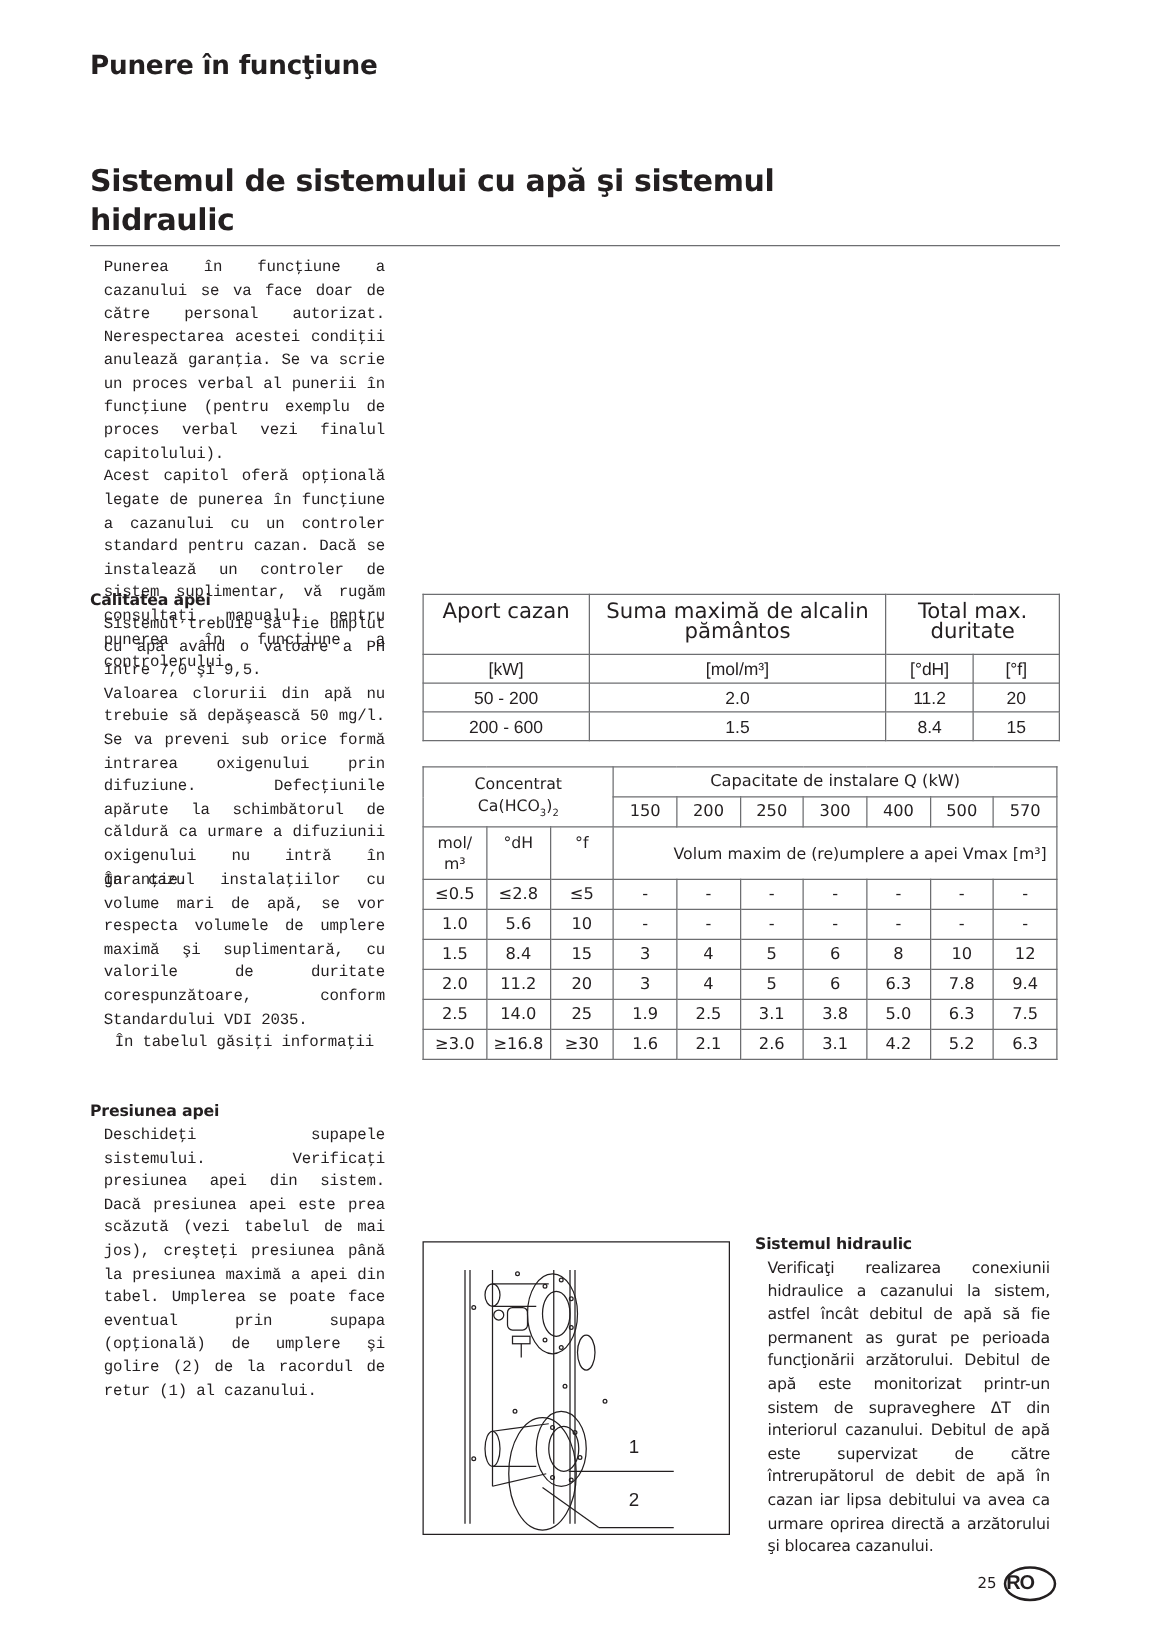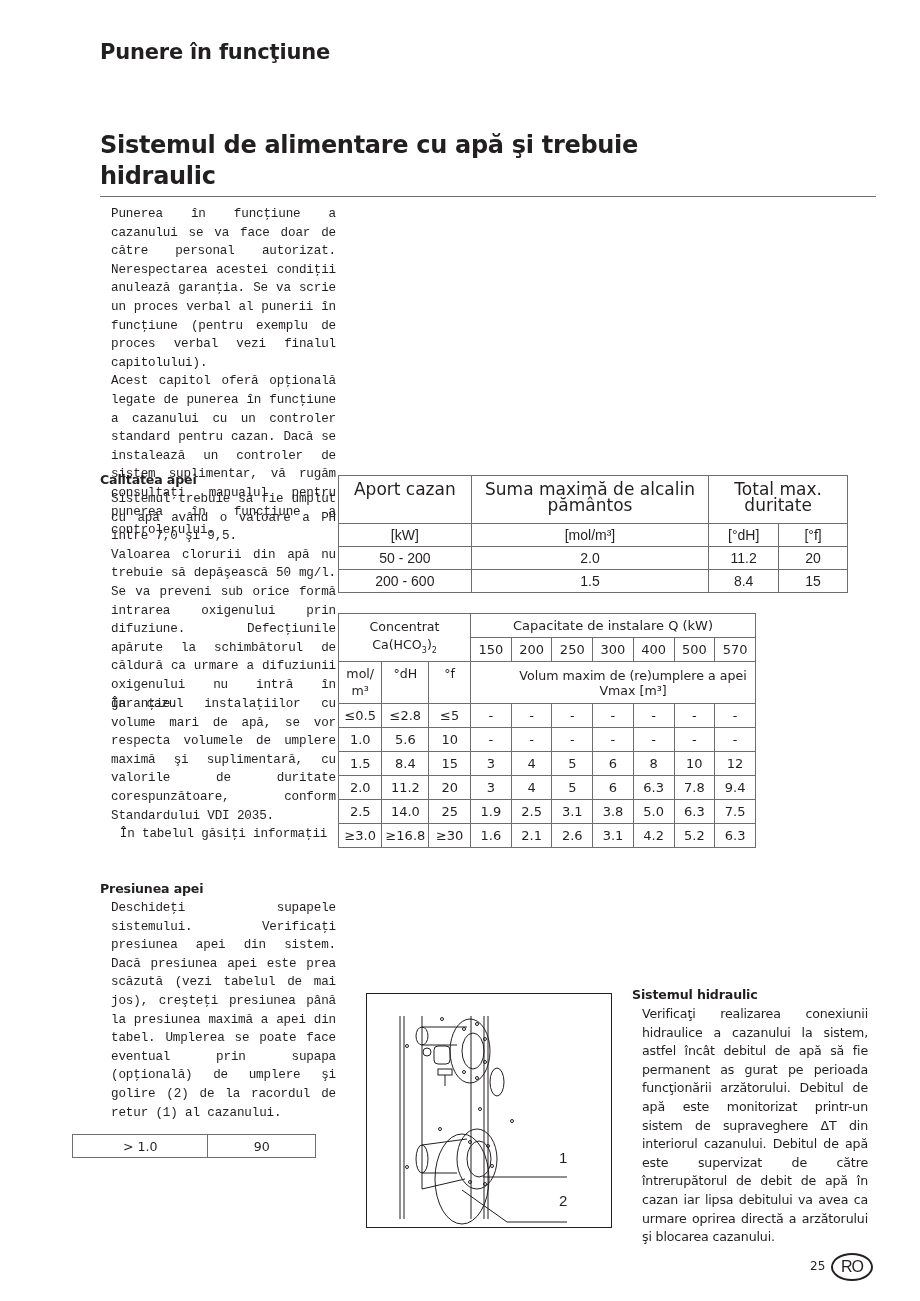--- a/index.html
+++ b/index.html
@@ -1,53 +1,53 @@
 <!DOCTYPE html>
 <html><head>
 <meta charset="utf-8">
 <style>
   html, body { margin: 0; padding: 0; background: #ffffff; }
   body { width: 920px; height: 1301px; position: relative; overflow: hidden;
          font-family: "DejaVu Sans", "Liberation Sans", sans-serif; color: #231f20; }
-  .abs { position: absolute; margin-left: 28px; }
+  .abs { position: absolute; }
   .section-title { left: 72px; top: 40px; font-size: 21px; font-weight: bold; letter-spacing: -0.2px; }
   .main-title { left: 72px; top: 130px; font-size: 24px; font-weight: bold; line-height: 31px; letter-spacing: -0.3px; width: 560px; }
   .rule { left: 72px; top: 196px; width: 776px; height: 0; border-top: 1.5px solid #6d6e71; }
   .para { font-size: 12.6px; line-height: 18.6px; text-align: justify; letter-spacing: -0.15px; }
   .para p { margin: 0; }
   .col-left { left: 83px; width: 225px; font-family: Liberation Mono, monospace; }
   .subhead { font-size: 12.6px; font-weight: bold; letter-spacing: -0.15px; }
   table { border-collapse: collapse; position: absolute; }
   td { border: 1px solid #6d6e71; text-align: center; vertical-align: middle; padding: 0; color: #231f20; }
   .t1 { left: 338px; top: 475px; width: 510px; font-size: 13px; }
   .t1 td { height: 22px; }
   .t1 .hdr td { font-size: 17px; height: 42px; vertical-align: top; padding-top: 5px; line-height: 16px; margin-top: 28px; }
   .t1 .arial { font-family: "Liberation Sans", sans-serif; font-size: 14px; }
-  .t2 { left: 338px; top: 613px; width: 418px; font-size: 13px; }
+  .t2 { left: 338px; top: 613px; width: 508px; font-size: 13px; }
   .t2 td { height: 23px; }
   .t2 .conc { vertical-align: top; line-height: 18px; padding-top: 4px; height: 43px; font-size: 12.6px; }
   .t2 .unit { vertical-align: top; line-height: 17px; padding-top: 3px; height: 38px; font-size: 12.6px; }
   .t2 .vlabel { font-size: 12.6px; padding-left: 40px; }
   .t3 { left: 72px; top: 1134px; width: 244px; font-size: 12.6px; }
   .t3 td { line-height: 17px; }
   .t3 .hdr td { height: 52px; vertical-align: top; padding-top: 3px; }
   .t3 .row td { height: 22px; }
   .figure { left: 338px; top: 993px; width: 244px; height: 233px; border: 1px solid #231f20; }
   .fig-label { font-family: "Liberation Sans", sans-serif; font-size: 15px; }
   .page-num { left: 782px; top: 1259px; font-size: 12px; }
   .lang-badge { left: 803px; top: 1253px; width: 38px; height: 24px; border: 2.5px solid #231f20; border-radius: 50%;
-                font-family: "Liberation Sans", sans-serif; font-weight: normal; font-size: 16px; text-align: center; line-height: 24px; letter-spacing: -1px; }
+                font-family: "Liberation Sans", sans-serif; font-weight: bold; font-size: 16px; line-height: 24px; letter-spacing: -1px; }
   sub { font-size: 8px; }
 </style>
 </head>
 <body>
 
 <div class="abs section-title">Punere în funcţiune</div>
 <div class="abs main-title">
-  <div>Sistemul de alimentare cu apă şi trebuie</div>
+  <div>Sistemul de sistemului cu apă şi sistemul</div>
   <div>hidraulic</div>
 </div>
 <div class="abs rule"></div>
 
 <div class="abs para col-left" style="top:205px;">
   <p>Punerea în funcţiune a cazanului se va face doar de către personal autorizat. Nerespectarea acestei condiţii anulează garanţia. Se va scrie un proces verbal al punerii în funcţiune (pentru exemplu de proces verbal vezi finalul capitolului).</p>
   <p>Acest capitol oferă opţională legate de punerea în funcţiune a cazanului cu un controler standard pentru cazan. Dacă se instalează un controler de sistem suplimentar, vă rugăm consultaţi manualul pentru punerea în funcţiune a controlerului.</p>
 </div>
 
 <div class="abs subhead" style="left:72px; top:472px;">Calitatea apei</div>
@@ -212,24 +212,20 @@
   </tr>
 </tbody>
   </table>
 
 <table class="t3">
   <colgroup>
       <col style="width:136px">
       <col style="width:108px">
     </colgroup>
   <tbody>
-  <tr class="row">
-    <td>&gt; 1.0</td>
-    <td>90</td>
-  </tr>
 </tbody>
   </table>
 
 <div class="abs figure">
   <svg width="244" height="233" viewBox="0 0 244 233">
     <g fill="none" stroke="#231f20" stroke-width="1">
 
       <line x1="33" y1="22" x2="33" y2="225"></line>
       <line x1="37" y1="22" x2="37" y2="225"></line>
       <line x1="104" y1="22" x2="104" y2="225"></line>

